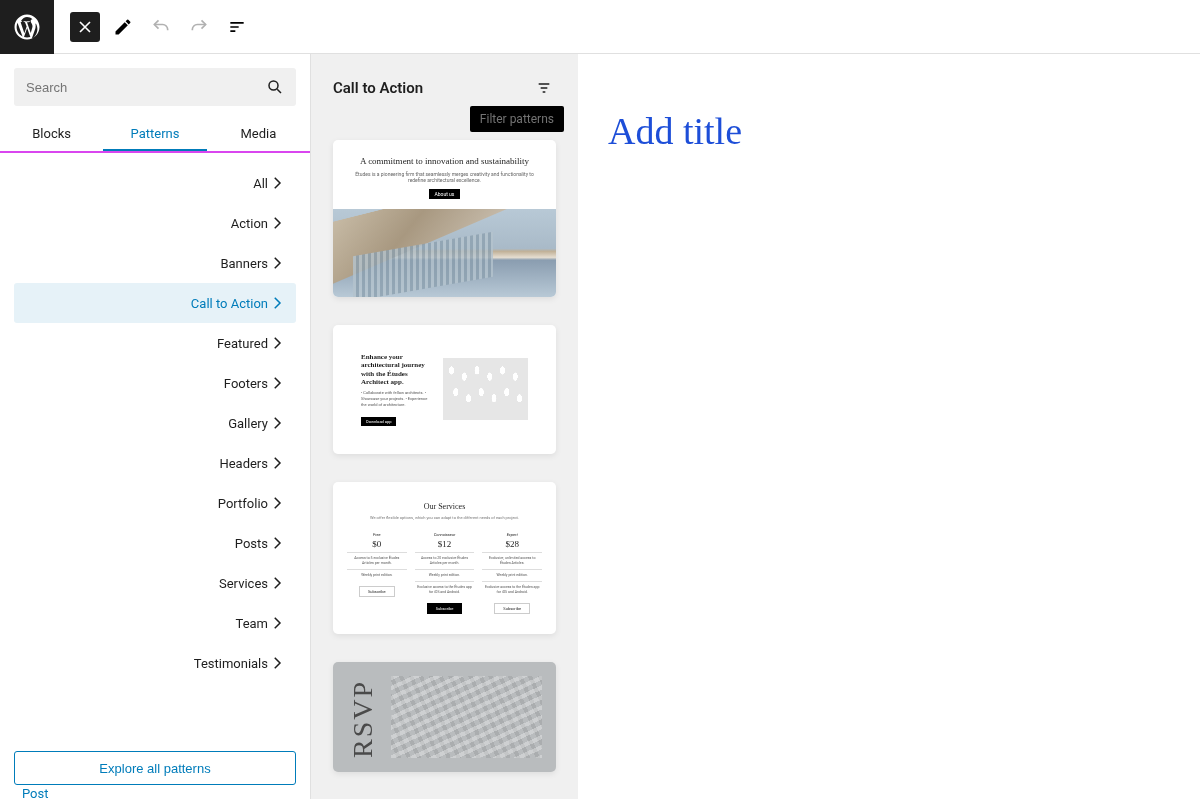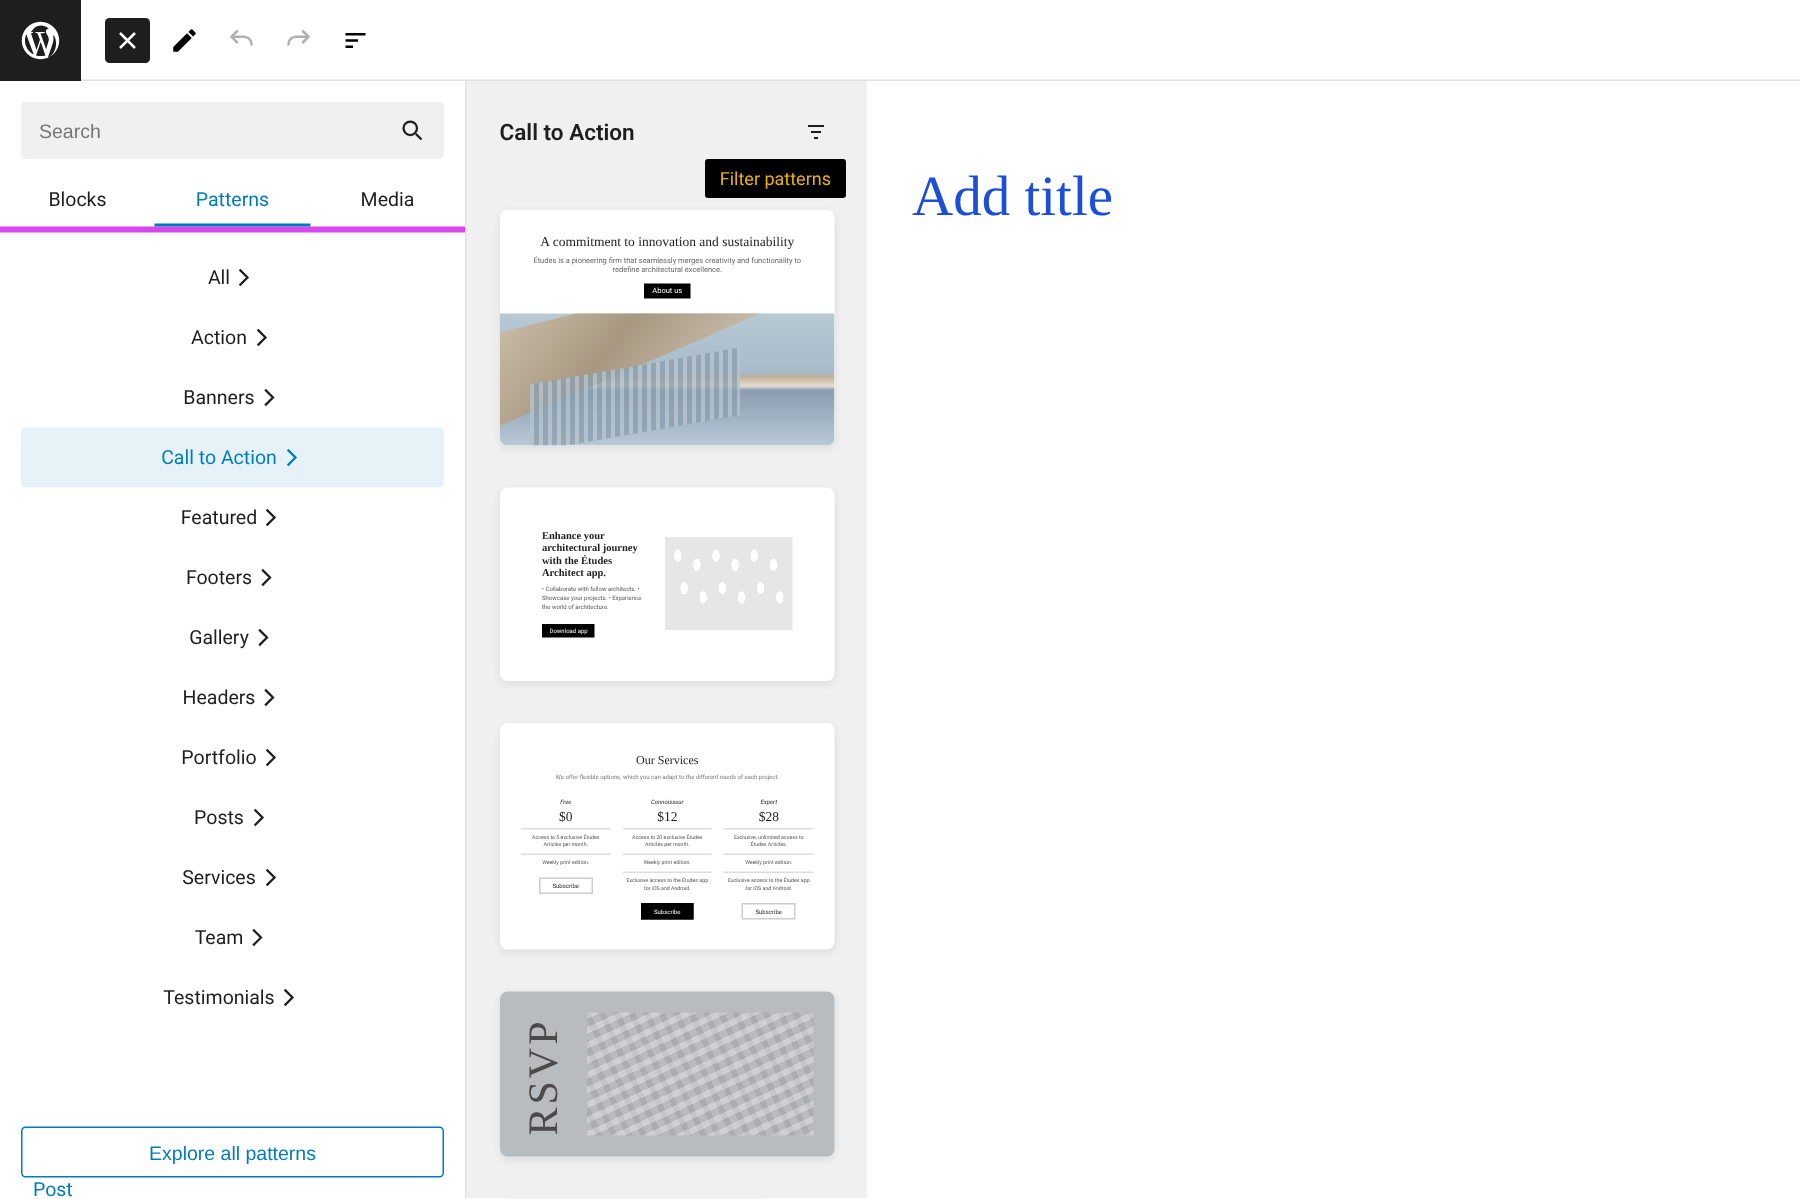--- a/index.html
+++ b/index.html
@@ -70,21 +70,21 @@
     }
     .search input {
       border: none; background: transparent; outline: none;
       font-size: 13px; width: 220px;
       color: #555;
     }
     .search svg { width: 18px; height: 18px; color: #1e1e1e; }
 
     .tabs {
       display: flex;
-      border-bottom: 4px solid #d946ef;
+      border-bottom: 2px solid #d946ef;
       margin-top: 8px;
     }
     .tab {
       flex: 1;
       text-align: center;
       padding: 12px 0 10px 0;
       font-size: 13px;
       cursor: pointer;
       position: relative;
     }
@@ -100,21 +100,21 @@
     }
 
     .cat-list {
       flex: 1;
       overflow-y: auto;
       padding: 10px 14px 0 14px;
     }
     .cat-item {
       display: flex;
       align-items: center;
-      justify-content: center;
+      justify-content: flex-end;
       height: 40px;
       padding: 0 10px;
       cursor: pointer;
       border-radius: 3px;
       font-size: 13px;
     }
     .cat-item.selected {
       background: #e6f2f8;
       color: #007cba;
     }
@@ -161,21 +161,21 @@
       width: 24px; height: 24px;
       display: flex; align-items: center; justify-content: center;
       cursor: pointer;
     }
     .filter-btn svg { width: 16px; height: 16px; }
     .tooltip {
       position: absolute;
       right: 14px;
       top: 52px;
       background: #000;
-      color: #eab308;
+      color: #737373;
       font-size: 12px;
       padding: 6px 10px;
       border-radius: 2px;
       white-space: nowrap;
     }
 
     .preview-scroll {
       flex: 1;
       overflow-y: auto;
       padding: 30px 22px 10px 22px;

